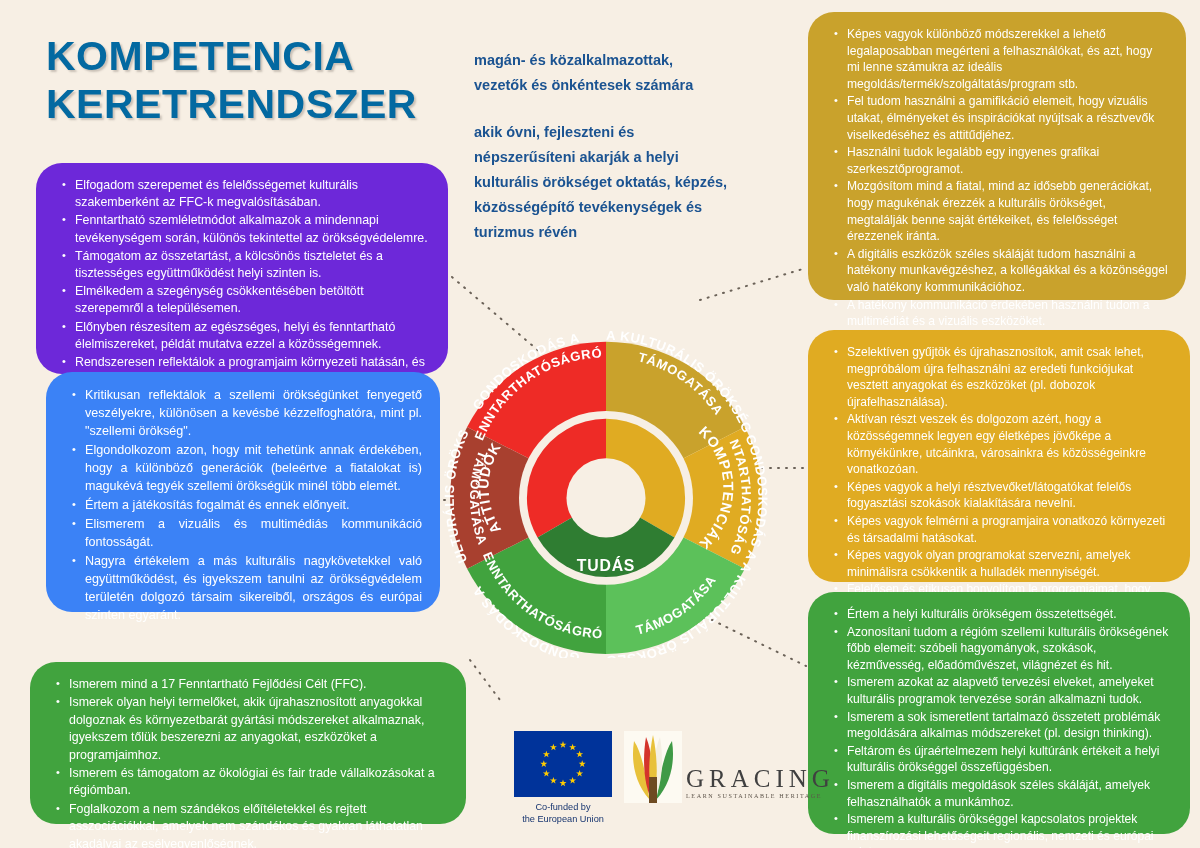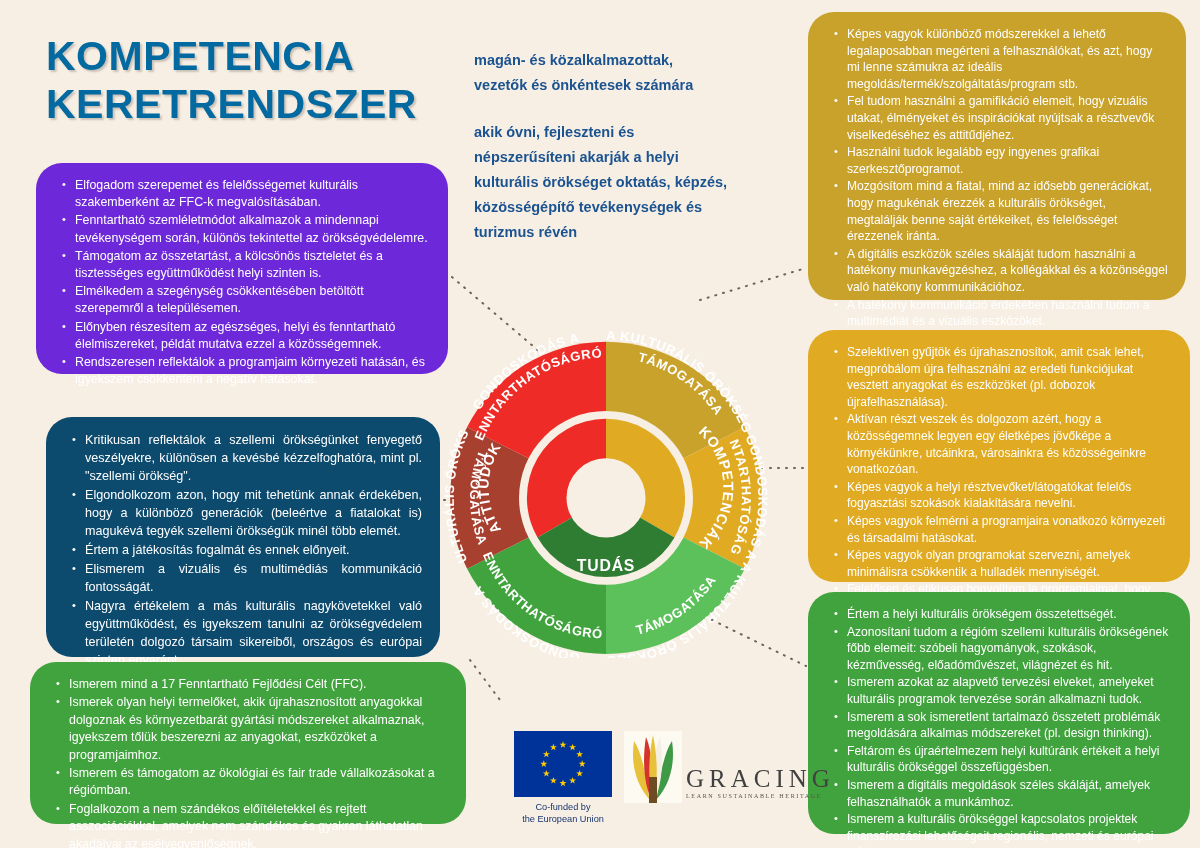--- a/index.html
+++ b/index.html
@@ -33,21 +33,21 @@
   .box ul{margin:0;padding:0;list-style:none;}
   .box li{
     position:relative;padding-left:15px;margin-bottom:1px;
   }
   .box li:before{
     content:"•";position:absolute;left:2px;top:-1px;font-size:11px;line-height:inherit;
   }
 
   #box-attitudes-sustain{left:36px;top:163px;width:412px;height:211px;background:#6d28d9;
     font-size:12.4px;line-height:17.2px;}
-  #box-attitudes-heritage{left:46px;top:417px;width:394px;height:240px;background:#0c4a6e;
+  #box-attitudes-heritage{left:46px;top:372px;width:394px;height:240px;background:#3b82f6;
     font-size:12.6px;line-height:18px;text-align:justify;}
   #box-knowledge-sustain{left:30px;top:662px;width:436px;height:162px;background:#41a33e;
     font-size:12.4px;line-height:17.4px;}
 
   #box-competence-heritage{left:808px;top:12px;width:378px;height:288px;background:#c9a22c;
     font-size:12.1px;line-height:16.6px;}
   #box-competence-sustain{left:808px;top:330px;width:382px;height:252px;background:#e0ab22;
     font-size:12px;line-height:16.6px;}
   #box-knowledge-heritage{left:808px;top:592px;width:382px;height:242px;background:#41a33e;
     font-size:12.1px;line-height:16.6px;}

